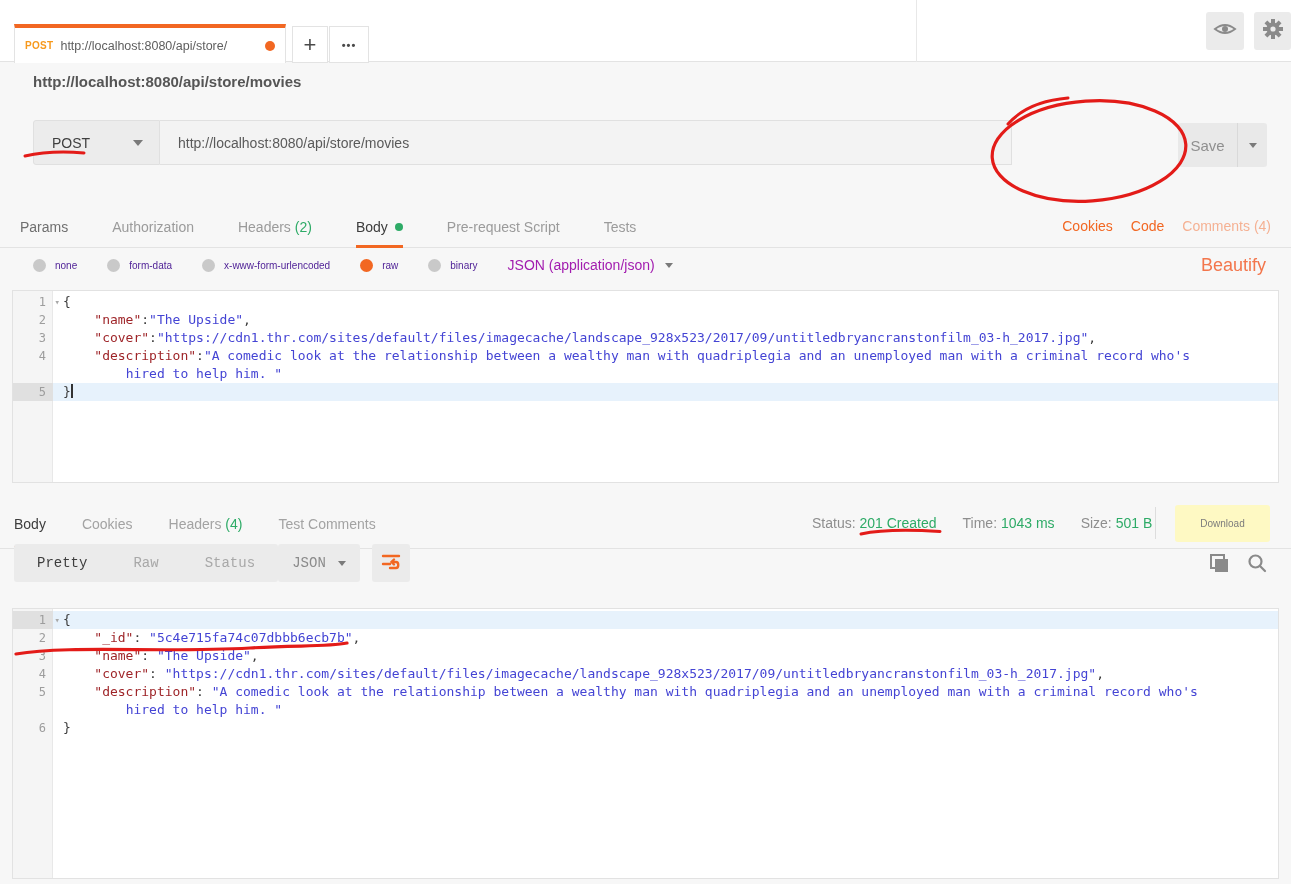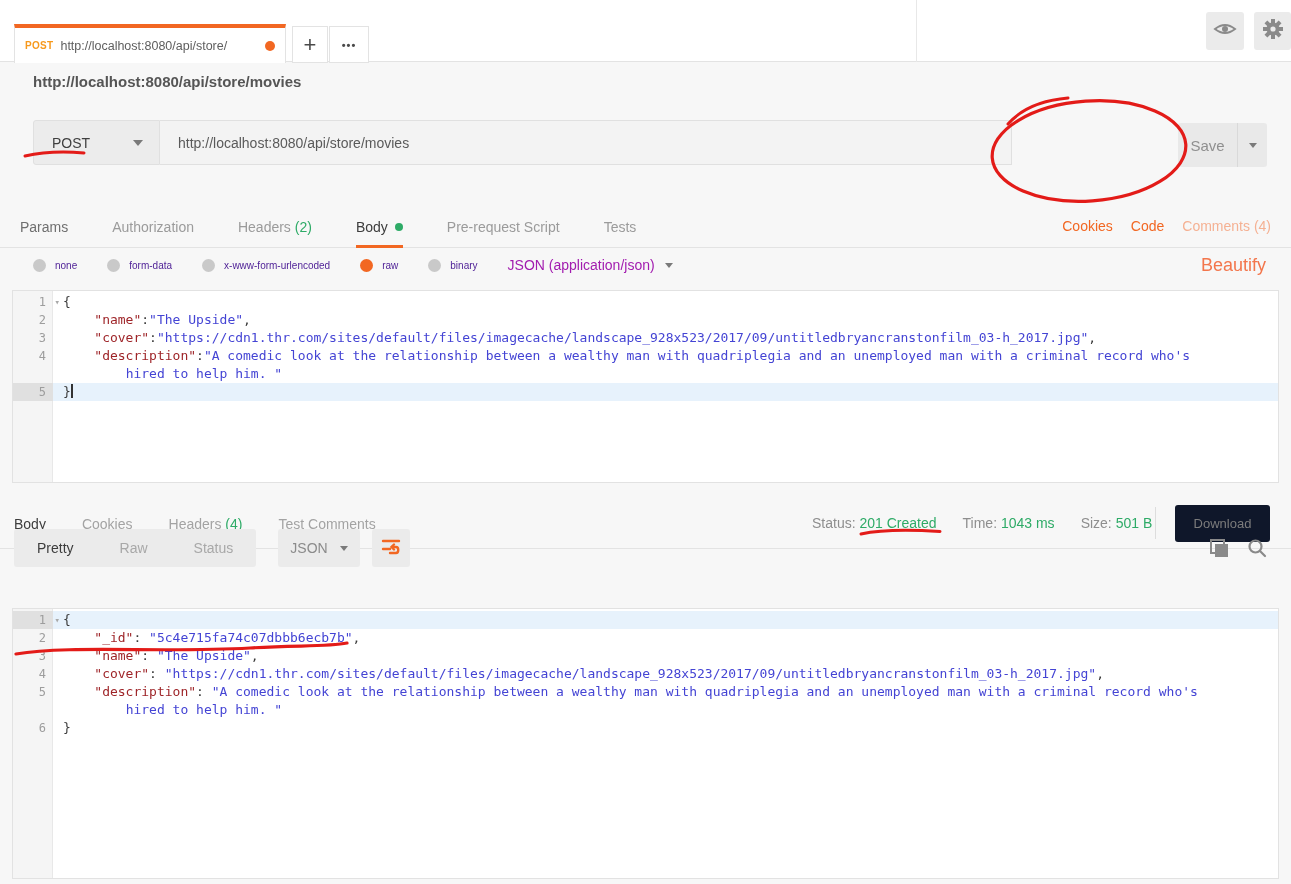--- a/index.html
+++ b/index.html
@@ -114,25 +114,25 @@
   .resp-editor { top:608px; height:271px; }
 
   
   .resph-band { top:497px; height:52px; border-bottom:1px solid #e3e3e3; }
   .resptabs { position:absolute; left:14px; top:0; height:52px; display:flex; gap:36px; }
   .resptab { height:52px; line-height:54px; font-size:14px; color:#a3a3a3; border-bottom:3px solid transparent; cursor:pointer; }
   .resptab.active { color:#3d3d3d; border-bottom-color:#f26722; }
   .meta { position:absolute; left:812px; top:0; height:52px; display:flex; gap:26px; align-items:center; font-size:14px; }
   .mlabel { color:#8e8e8e; } .mvalue { color:#2eab67; }
   .meta-divider { position:absolute; left:1155px; top:10px; width:1px; height:32px; background:#ddd; }
-  .download-btn { position:absolute; left:1175px; top:8px; width:95px; height:37px; background:#0f172a;
-    border-radius:3px; display:flex; align-items:center; justify-content:center; color:#7c7c7c; font-size:13px; cursor:pointer; }
-
-  
-  .view-band { top:518px; height:59px; }
+  .download-btn { position:absolute; left:1175px; top:8px; width:95px; height:37px; background:#fef9c3;
+    border-radius:3px; display:flex; align-items:center; justify-content:center; color:#7c7c7c; font-size:10px; cursor:pointer; }
+
+  
+  .view-band { top:533px; height:59px;font-family:Liberation Mono, monospace; }
   .segctl { position:absolute; left:14px; top:11px; height:38px; background:#ebebeb; border-radius:3px; display:flex; }
   .seg { padding:0 23px; line-height:38px; font-size:14px; color:#a8a8a8; cursor:pointer; }
   .seg.active { color:#3d3d3d; }
   .fmt-select { position:absolute; left:278px; top:11px; width:82px; height:38px; background:#ebebeb; border-radius:3px;
     display:flex; align-items:center; justify-content:center; gap:12px; color:#8b8b8b; font-size:14px; cursor:pointer; }
   .wrap-btn { position:absolute; left:372px; top:11px; width:38px; height:38px; background:#ebebeb; border-radius:3px;
     display:flex; align-items:center; justify-content:center; cursor:pointer; }
   .copy-ic { position:absolute; left:1208px; top:20px; cursor:pointer; }
   .search-ic { position:absolute; left:1246px; top:19px; cursor:pointer; }
 

